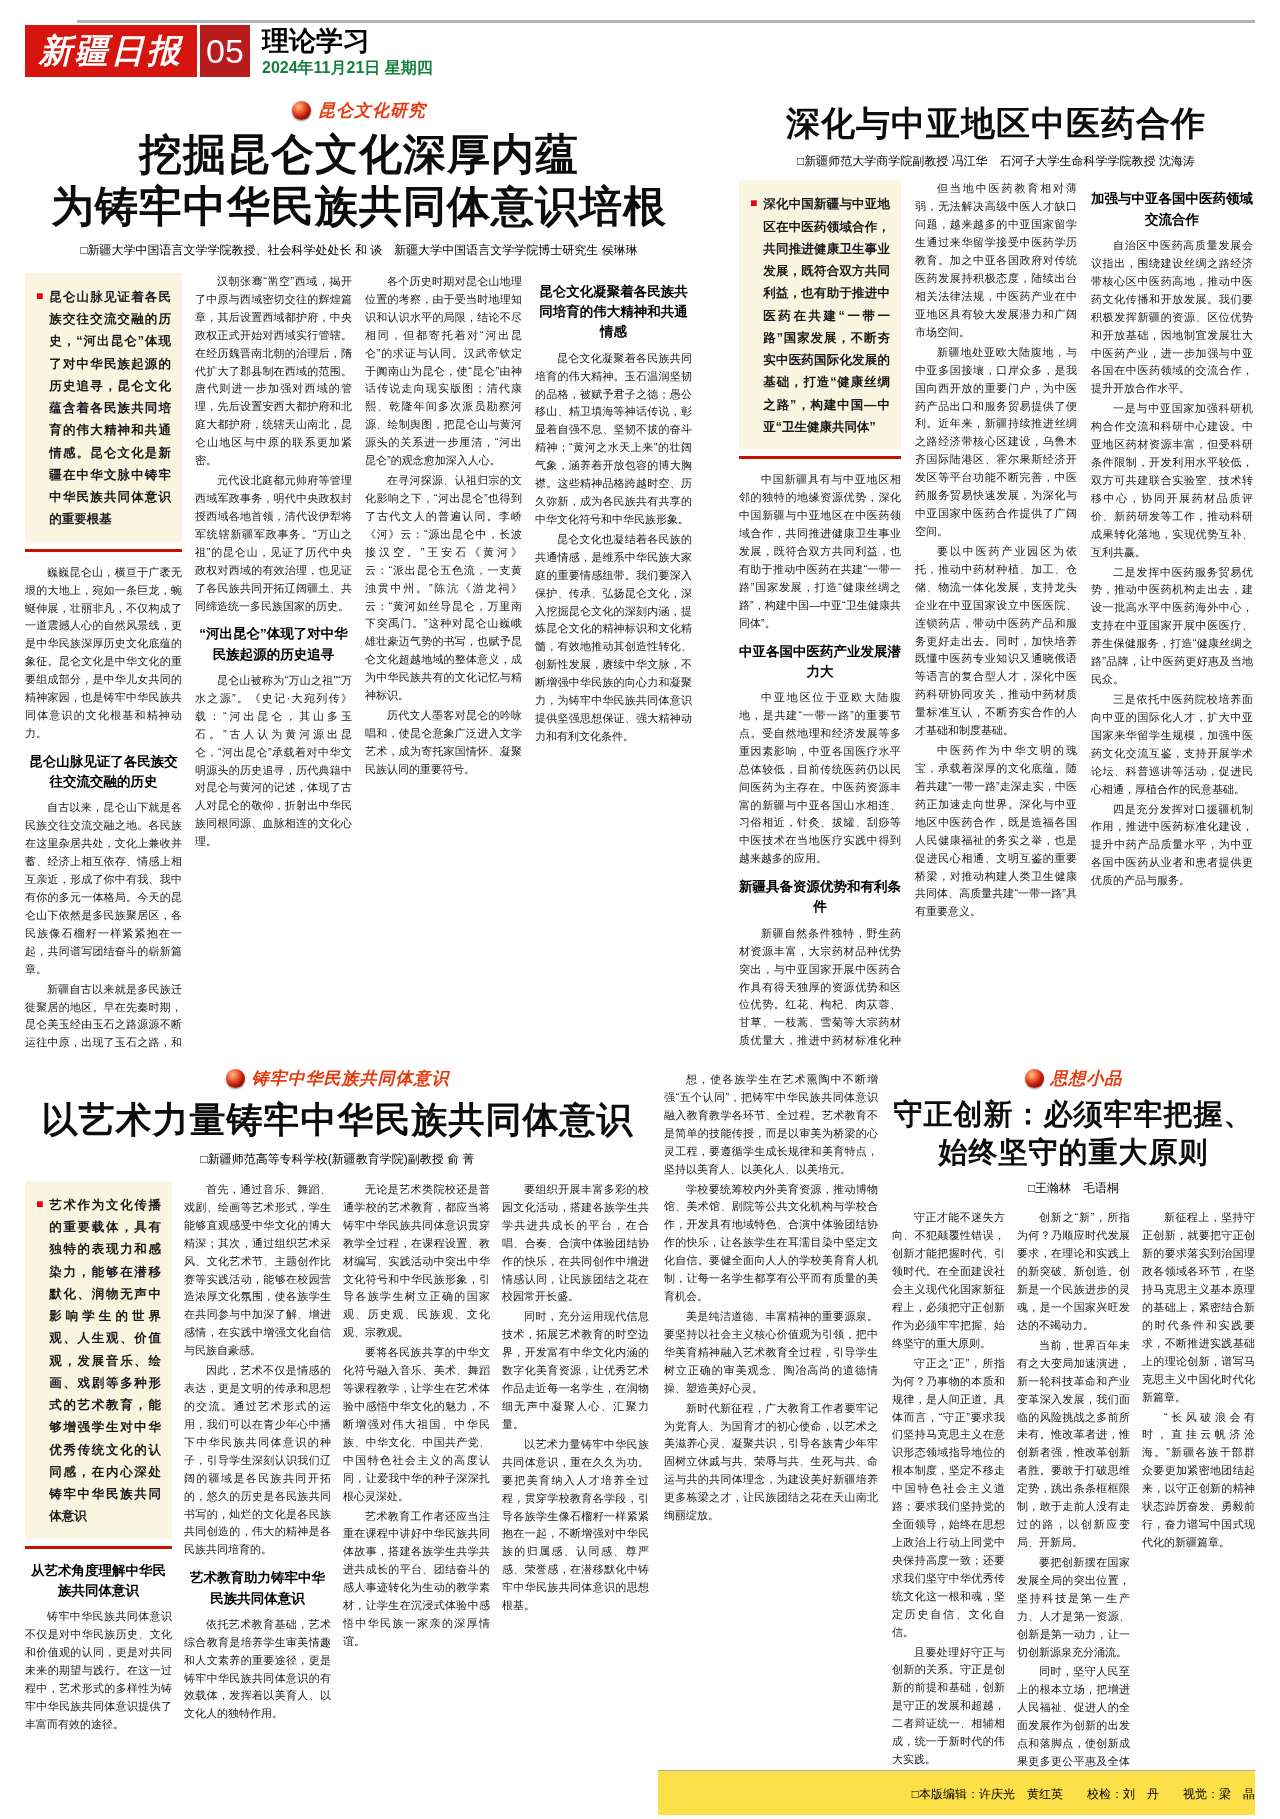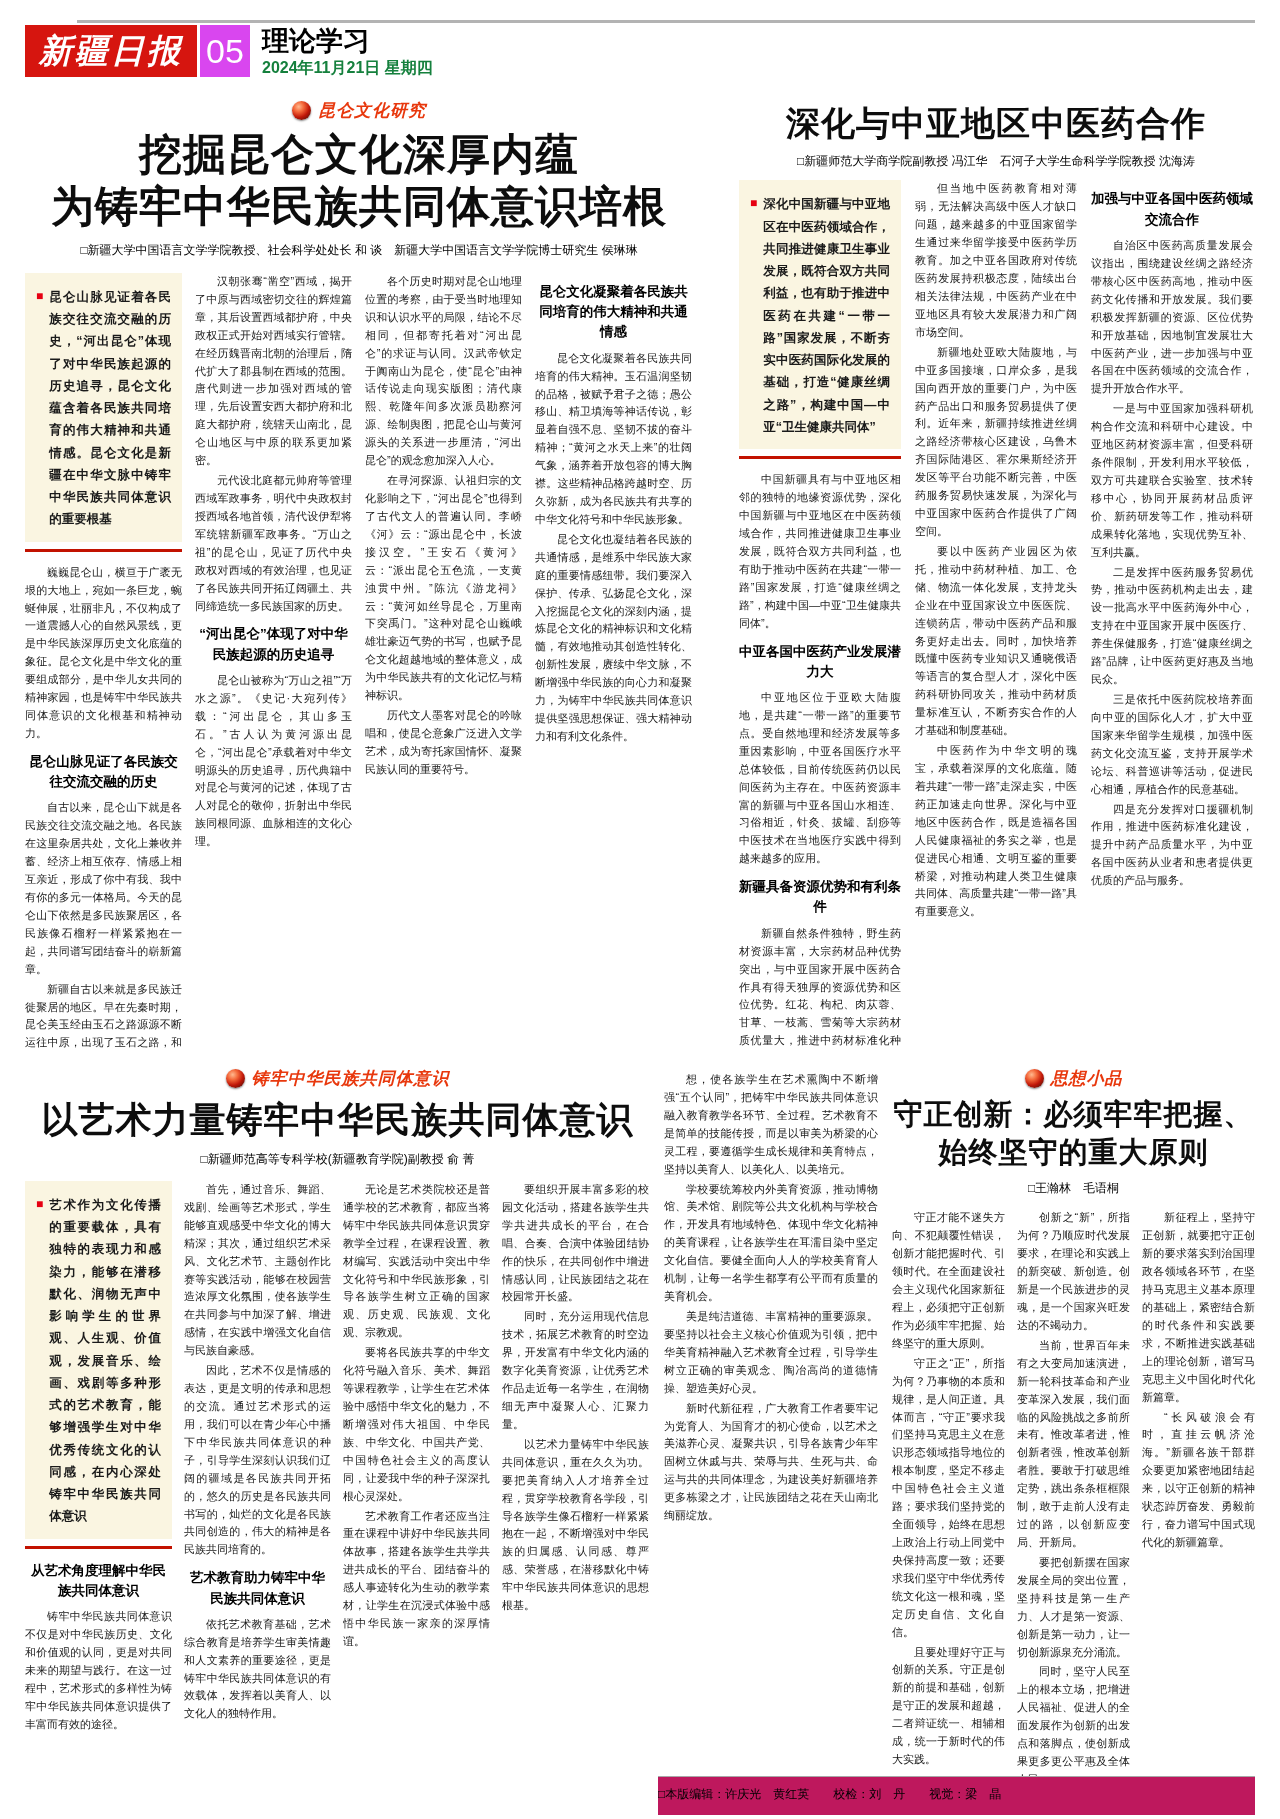--- a/index.html
+++ b/index.html
@@ -3,21 +3,21 @@
 <meta charset="utf-8">
 <style>
   * { margin:0; padding:0; box-sizing:border-box; }
   html,body { background:#ffffff; }
   body { width:1280px; height:1819px; font-family:"Liberation Sans","DejaVu Sans",sans-serif; color:#111; overflow:hidden; }
   .page { padding:20px 25px 0 25px; position:relative; width:1280px; height:1819px; }
   .toprule { height:3px; background:#b3b3b3; margin-left:52px; }
   
   .masthead { display:flex; align-items:flex-start; margin-top:2px; height:64px; }
   .paper-logo { width:172px; height:52px; background:#d6150f; color:#fff; display:flex; align-items:center; justify-content:center; font-size:33px; font-weight:bold; font-style:italic; letter-spacing:3px; font-family:"DejaVu Serif","Liberation Serif",serif; }
-  .page-num { width:50px; height:52px; background:#d946ef; color:#fff; display:flex; align-items:center; justify-content:center; font-size:34px; margin-left:3px; }
+  .page-num { width:50px; height:52px; background:#b91c1c; color:#fff; display:flex; align-items:center; justify-content:center; font-size:34px; margin-left:3px; }
   .mast-right { margin-left:12px; padding-top:2px; }
   .section-name { font-size:27px; font-weight:900; line-height:1.05; color:#000; }
   .mast-date { font-size:16px; font-weight:bold; margin-top:3px; color:#15803d; }
   
   .tag { display:flex; align-items:center; justify-content:center; gap:7px; margin-bottom:6px; }
   .tag-ball { width:19px; height:19px; border-radius:50%; background:radial-gradient(circle at 35% 30%, #ffb98f 0%, #f4683a 28%, #c01708 58%, #2d0f0a 100%); box-shadow:0 1px 2px rgba(0,0,0,.5); flex:0 0 auto; }
   .tag-label { color:#e8380d; font-weight:900; font-style:italic; letter-spacing:1px; font-size:17px; }
   
   .headline { text-align:center; font-weight:900; color:#0d0d0d; line-height:1.22; letter-spacing:1px; }
   .hl-a1 { font-size:43px; }
@@ -42,21 +42,21 @@
   .a1 .col { width:157px; flex:0 0 157px; }
   .a2 { width:514px; } .a2 .cols { gap:14px; margin-top:10px; flex:1; }
   .a2 .col { width:162px; flex:0 0 162px; }
   .bottom-section { display:flex; gap:14px; margin-top:18px; height:748px; overflow:hidden; position:relative; }
   .a3 { width:625px; } .a3 .cols { gap:12px; margin-top:13px; flex:1; }
   .a3 .col { width:147px; flex:0 0 147px; }
   .sidecol { width:214px; flex:0 0 214px; overflow:hidden; padding-top:4px; }
   .a4 { width:363px; } .a4 .cols { gap:12px; margin-top:12px; flex:1; }
   .a4 .col { width:113px; flex:0 0 113px; }
   
-  .footer-credits { position:absolute; right:0; bottom:0; width:597px; background:#be185d; border-top:1px solid #a8a8a8; padding:9px 0 12px 0; font-size:12px; color:#000; text-align:left; }
+  .footer-credits { position:absolute; right:0; bottom:0; width:597px; background:#fde047; border-top:1px solid #a8a8a8; padding:15px 0 12px 0; font-size:12px; color:#000; text-align:right; }
 </style>
 </head>
 <body>
 
 <div class="page">
   <div class="toprule"></div>
 
   <div class="masthead">
     <div class="paper-logo">
       <span>新疆日报</span>
@@ -201,21 +201,21 @@
               <p class="para">同时，充分运用现代信息技术，拓展艺术教育的时空边界，开发富有中华文化内涵的数字化美育资源，让优秀艺术作品走近每一名学生，在润物细无声中凝聚人心、汇聚力量。</p>
               <p class="para">以艺术力量铸牢中华民族共同体意识，重在久久为功。要把美育纳入人才培养全过程，贯穿学校教育各学段，引导各族学生像石榴籽一样紧紧抱在一起，不断增强对中华民族的归属感、认同感、尊严感、荣誉感，在潜移默化中铸牢中华民族共同体意识的思想根基。</p>
             </div>
           </div>
       </div>
     </div>
 
     <div class="sidecol">
       <div>
           <p class="para">想，使各族学生在艺术熏陶中不断增强“五个认同”，把铸牢中华民族共同体意识融入教育教学各环节、全过程。艺术教育不是简单的技能传授，而是以审美为桥梁的心灵工程，要遵循学生成长规律和美育特点，坚持以美育人、以美化人、以美培元。</p>
-          <p class="para">学校要统筹校内外美育资源，推动博物馆、美术馆、剧院等公共文化机构与学校合作，开发具有地域特色、体现中华文化精神的美育课程，让各族学生在耳濡目染中坚定文化自信。要健全面向人人的学校美育育人机制，让每一名学生都享有公平而有质量的美育机会。</p>
+          <p class="para">学校要统筹校内外美育资源，推动博物馆、美术馆、剧院等公共文化机构与学校合作，开发具有地域特色、合演中体验团结协作的快乐，让各族学生在耳濡目染中坚定文化自信。要健全面向人人的学校美育育人机制，让每一名学生都享有公平而有质量的美育机会。</p>
           <p class="para">美是纯洁道德、丰富精神的重要源泉。要坚持以社会主义核心价值观为引领，把中华美育精神融入艺术教育全过程，引导学生树立正确的审美观念、陶冶高尚的道德情操、塑造美好心灵。</p>
           <p class="para">新时代新征程，广大教育工作者要牢记为党育人、为国育才的初心使命，以艺术之美滋养心灵、凝聚共识，引导各族青少年牢固树立休戚与共、荣辱与共、生死与共、命运与共的共同体理念，为建设美好新疆培养更多栋梁之才，让民族团结之花在天山南北绚丽绽放。</p>
         </div>
     </div>
 
     <div class="art a4">
       <div class="tag">
         <span class="tag-ball"></span>
         <span class="tag-label">思想小品</span>
       </div>

